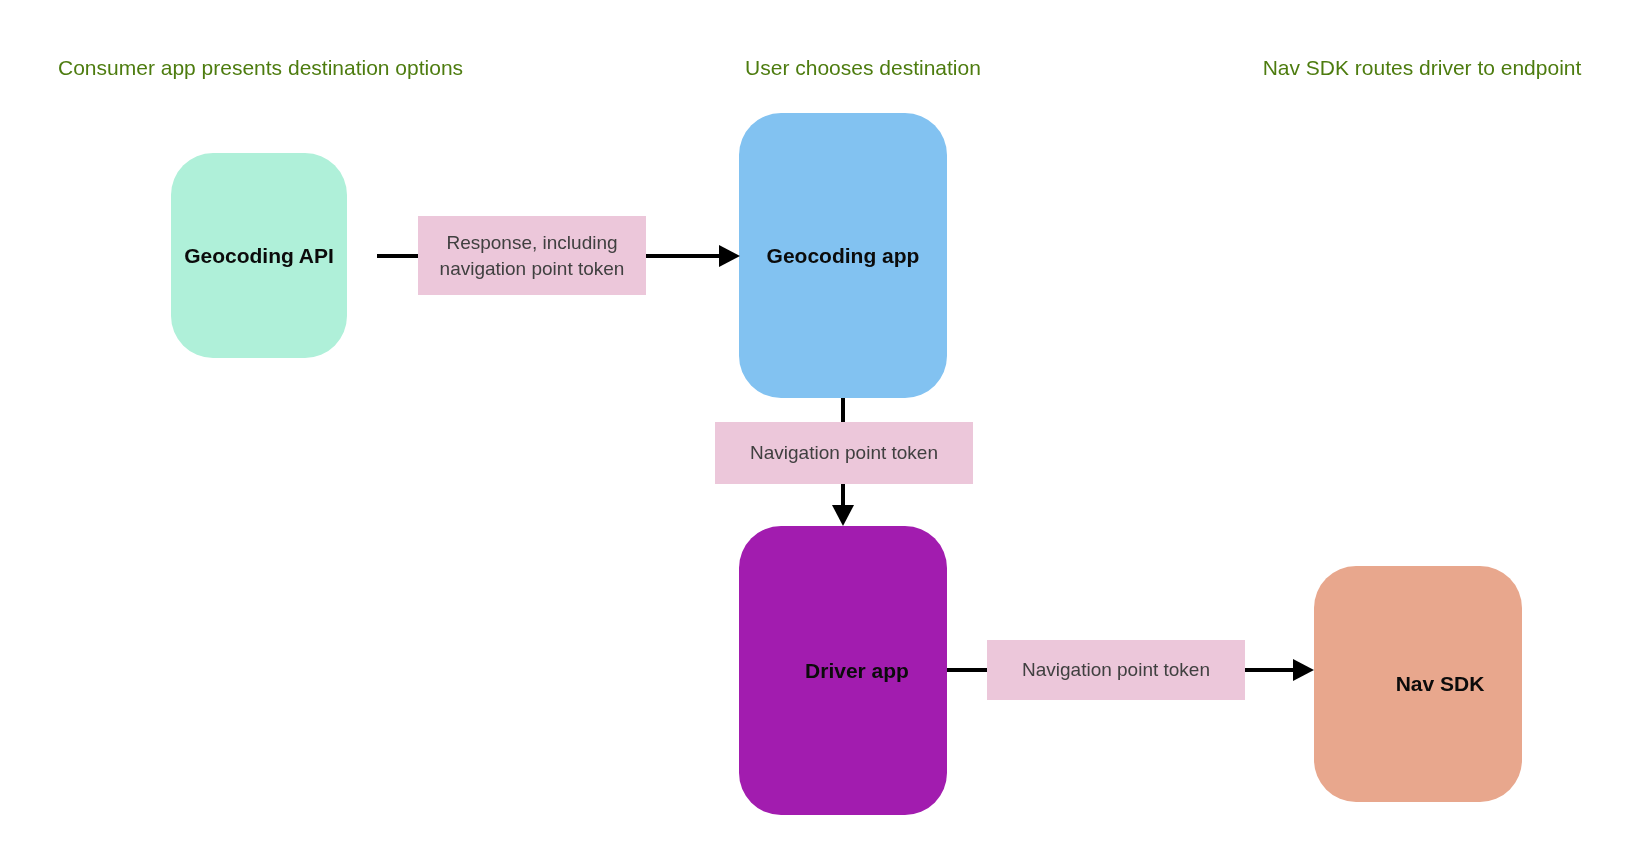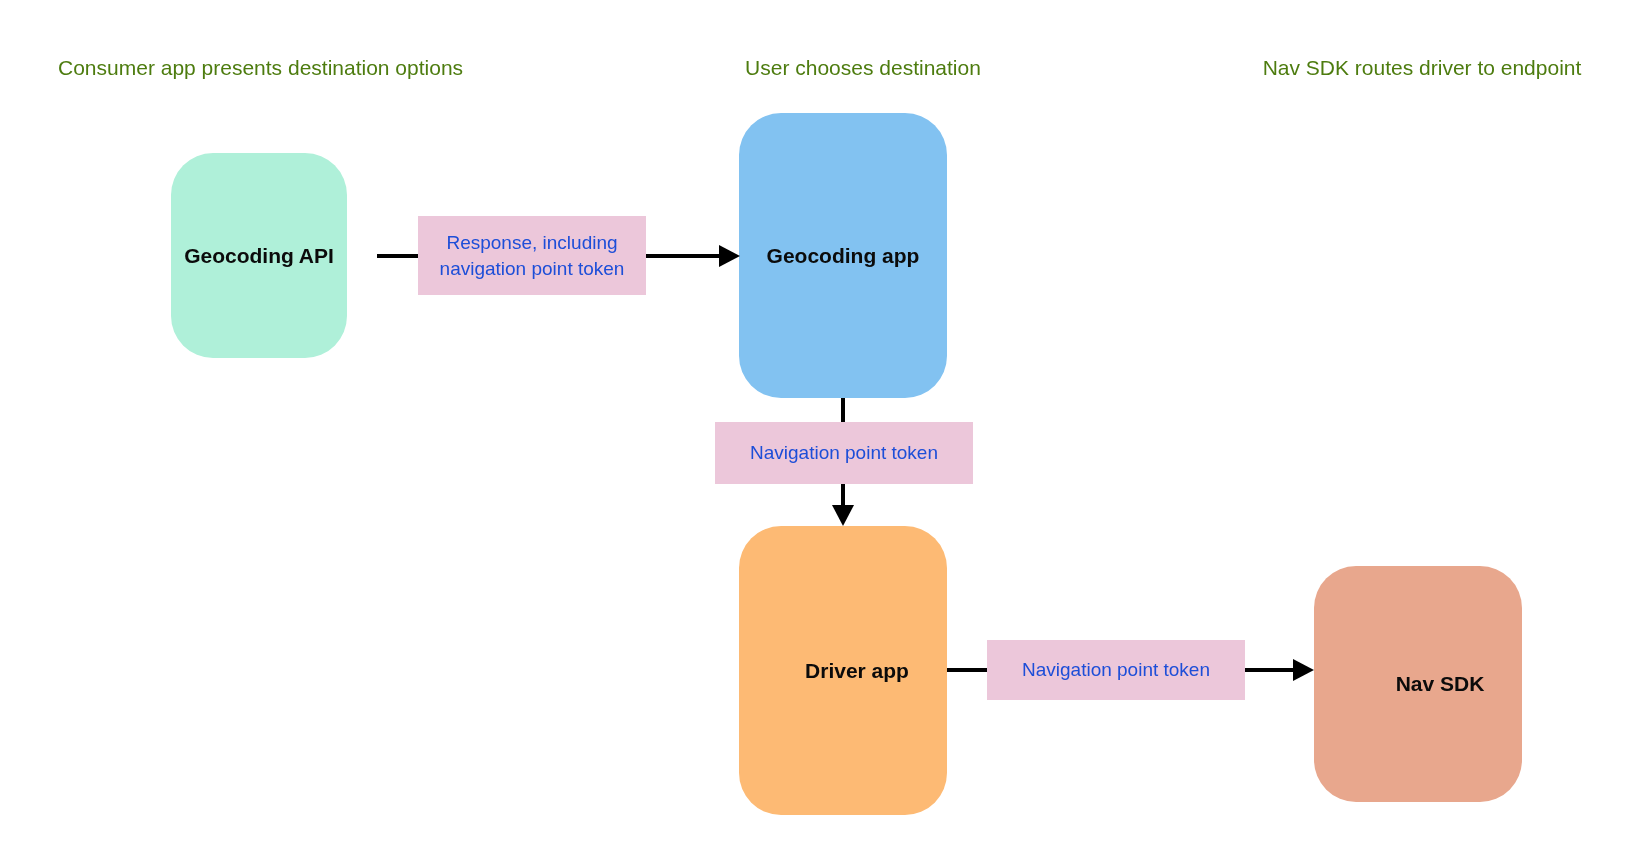--- a/index.html
+++ b/index.html
@@ -43,21 +43,21 @@
 
   .edge-label {
     position: absolute;
     display: flex;
     align-items: center;
     justify-content: center;
     text-align: center;
     font-size: 19px;
     font-weight: 400;
     line-height: 1.32;
-    color: #1d4ed8;
+    color: #404040;
   }
   .label-response   { left: 418px; top: 216px; width: 228px; height: 79px; padding: 0 14px; }
   .label-token-mid  { left: 715px; top: 422px; width: 258px; height: 62px; }
   .label-token-right{ left: 987px; top: 640px; width: 258px; height: 60px; }
 
   .edge-line {
     position: absolute;
     background: #000000;
   }
   .edge-line.h { height: 4px; }
@@ -102,21 +102,21 @@
   <div class="stage-heading centered" style="left:1402px;">Nav SDK routes driver to endpoint</div>
 
   <div class="node node-geocoding" style="background-color: rgb(175, 240, 217);">
     <span>Geocoding API</span>
   </div>
 
   <div class="node node-consumer" style="background-color: rgb(130, 194, 241);">
     <span>Geocoding app</span>
   </div>
 
-  <div class="node node-driver" style="background-color: #fdba74; padding-left: 28px;">
+  <div class="node node-driver" style="background-color: #a21caf; padding-left: 28px;">
     <span>Driver app</span>
   </div>
 
   <div class="node node-navsdk" style="background-color: rgb(232, 167, 141);">
     <span>Nav SDK</span>
   </div>
 
   <div class="edge-label label-response" style="background-color: rgb(236, 199, 218);">Response, including navigation point token</div>
 
   <div class="edge-label label-token-mid" style="background-color: rgb(236, 199, 218);">Navigation point token</div>

